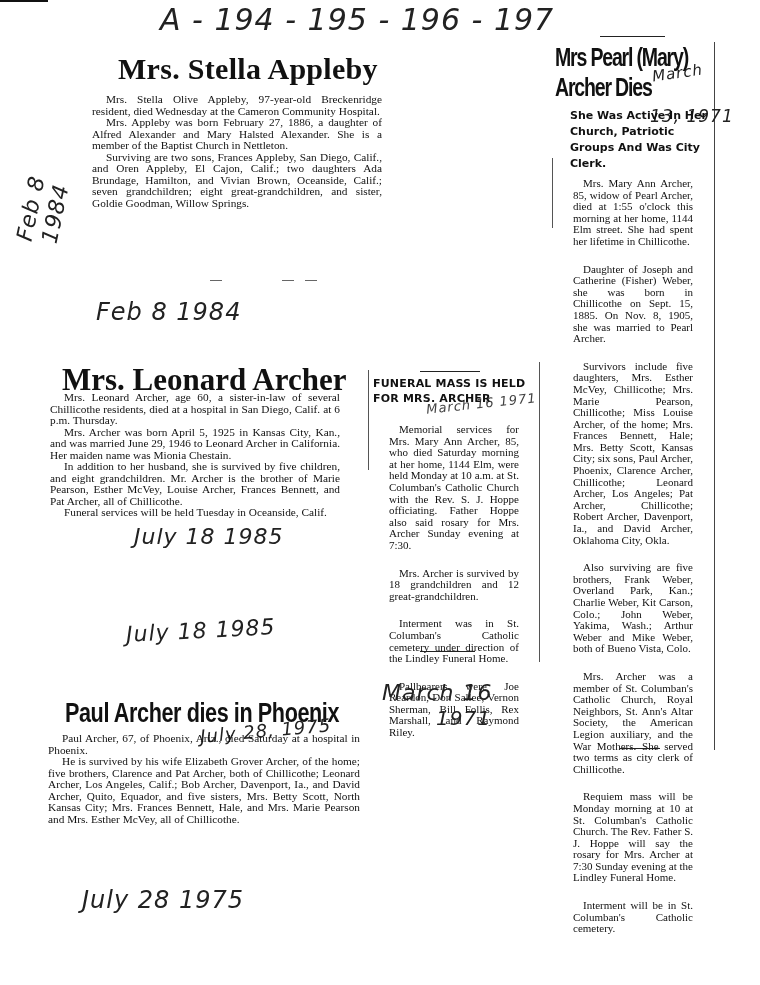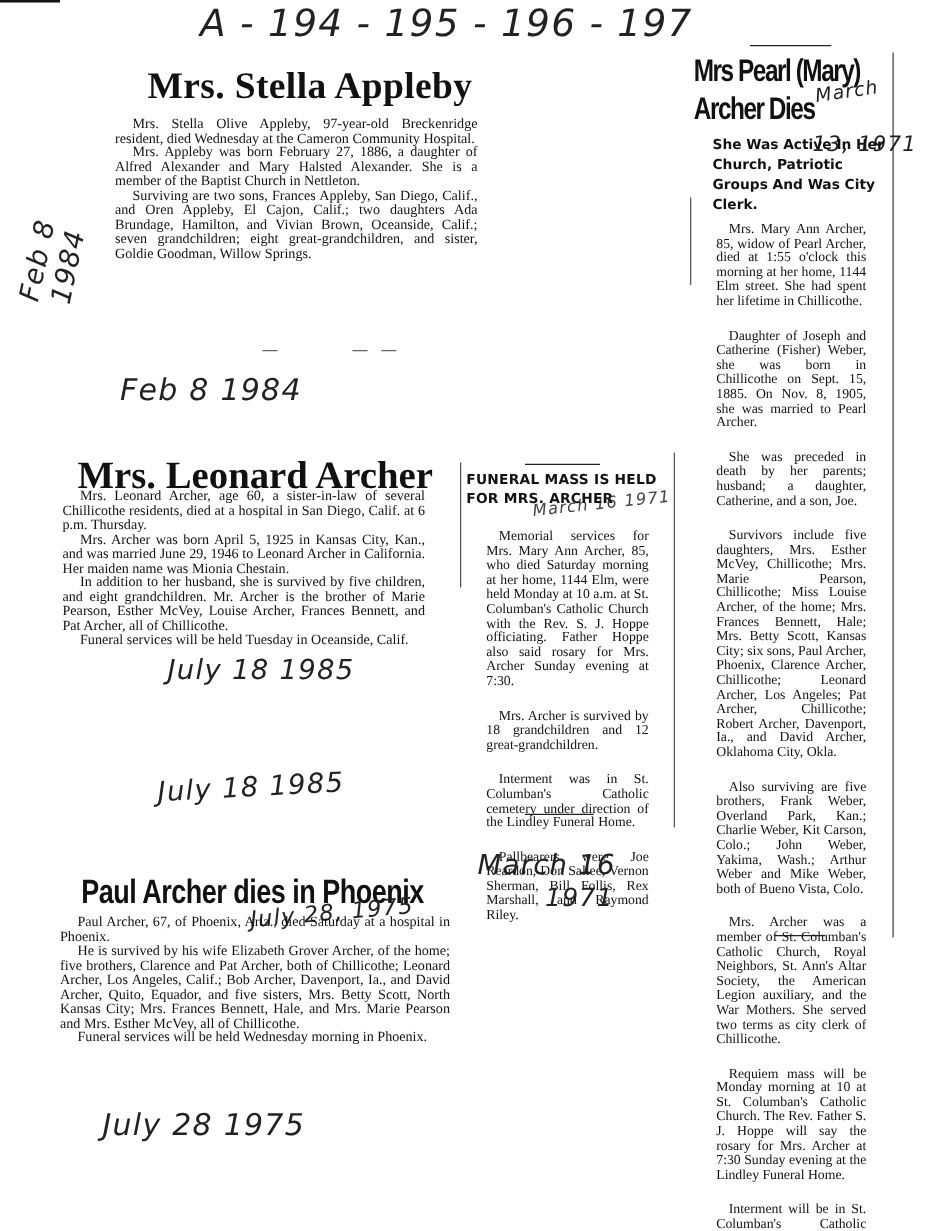--- a/index.html
+++ b/index.html
@@ -41,21 +41,20 @@
   <div class="rule" style="left:714px; top:42px; width:1px; height:708px; background:#444;"></div>
   <div class="abs cond" style="left:555px; top:44px; font-size:25px; line-height:27px; letter-spacing:-1.5px; transform:scaleX(0.78);">Mrs Pearl (Mary)</div>
   <div class="abs cond" style="left:555px; top:74px; font-size:25px; line-height:27px; letter-spacing:-1.5px; transform:scaleX(0.78);">Archer Dies</div>
   <div class="abs hand" style="left:652px; top:64px; font-size:15px; transform:rotate(-8deg);">March</div>
   <div class="abs hand" style="left:650px; top:94px; font-size:17px;margin-top:12px;">13, 1971</div>
   <div class="abs" style="left:570px; top:108px; width:140px; font-family:'DejaVu Sans',sans-serif; font-weight:bold; font-size:11px; line-height:16px;">She Was Active In Her Church, Patriotic Groups And Was City Clerk.</div>
   <div class="rule" style="left:552px; top:158px; width:1px; height:70px; background:#555;"></div>
   <div class="abs col-txt" style="left:557px; top:162px; width:152px;">
     <p>Mrs. Mary Ann Archer, 85, widow of Pearl Archer, died at 1:55 o'clock this morning at her home, 1144 Elm street. She had spent her lifetime in Chillicothe.</p>
     <p>Daughter of Joseph and Catherine (Fisher) Weber, she was born in Chillicothe on Sept. 15, 1885. On Nov. 8, 1905, she was married to Pearl Archer.</p>
-    <p>She was preceded in death by her parents; husband; a daughter, Catherine, and a son, Joe.</p>
     <p>Survivors include five daughters, Mrs. Esther McVey, Chillicothe; Mrs. Marie Pearson, Chillicothe; Miss Louise Archer, of the home; Mrs. Frances Bennett, Hale; Mrs. Betty Scott, Kansas City; six sons, Paul Archer, Phoenix, Clarence Archer, Chillicothe; Leonard Archer, Los Angeles; Pat Archer, Chillicothe; Robert Archer, Davenport, Ia., and David Archer, Oklahoma City, Okla.</p>
     <p>Also surviving are five brothers, Frank Weber, Overland Park, Kan.; Charlie Weber, Kit Carson, Colo.; John Weber, Yakima, Wash.; Arthur Weber and Mike Weber, both of Bueno Vista, Colo.</p>
     <p>Mrs. Archer was a member of St. Columban's Catholic Church, Royal Neighbors, St. Ann's Altar Society, the American Legion auxiliary, and the War Mothers. She served two terms as city clerk of Chillicothe.</p>
     <p>Requiem mass will be Monday morning at 10 at St. Columban's Catholic Church. The Rev. Father S. J. Hoppe will say the rosary for Mrs. Archer at 7:30 Sunday evening at the Lindley Funeral Home.</p>
     <p>Interment will be in St. Columban's Catholic cemetery.</p>
   </div>
   <div class="rule" style="left:620px; top:748px; width:40px; height:1px;"></div>
 </div>
 
 <div>
@@ -87,16 +86,15 @@
   <div class="abs hand" style="left:382px; top:680px; font-size:22px;">March 16</div>
   <div class="abs hand" style="left:436px; top:706px; font-size:20px;">1971</div>
 </div>
 
 <div>
   <div class="abs cond" style="left:65px; top:698px; font-size:27px; letter-spacing:-0.5px; transform:scaleX(0.8);">Paul Archer dies in Phoenix</div>
   <div class="abs hand" style="left:200px; top:720px; font-size:18px; transform:rotate(-5deg);">July 28, 1975</div>
   <div class="abs body-txt" style="left:48px; top:733px; width:312px;">
     <p>Paul Archer, 67, of Phoenix, Ariz., died Saturday at a hospital in Phoenix.</p>
     <p>He is survived by his wife Elizabeth Grover Archer, of the home; five brothers, Clarence and Pat Archer, both of Chillicothe; Leonard Archer, Los Angeles, Calif.; Bob Archer, Davenport, Ia., and David Archer, Quito, Equador, and five sisters, Mrs. Betty Scott, North Kansas City; Mrs. Frances Bennett, Hale, and Mrs. Marie Pearson and Mrs. Esther McVey, all of Chillicothe.</p>
-    <p>Funeral services will be held Wednesday morning in Phoenix.</p>
   </div>
   <div class="abs hand" style="left:82px; top:886px; font-size:24px;">July 28 1975</div>
 </div>
 
 </body></html>

